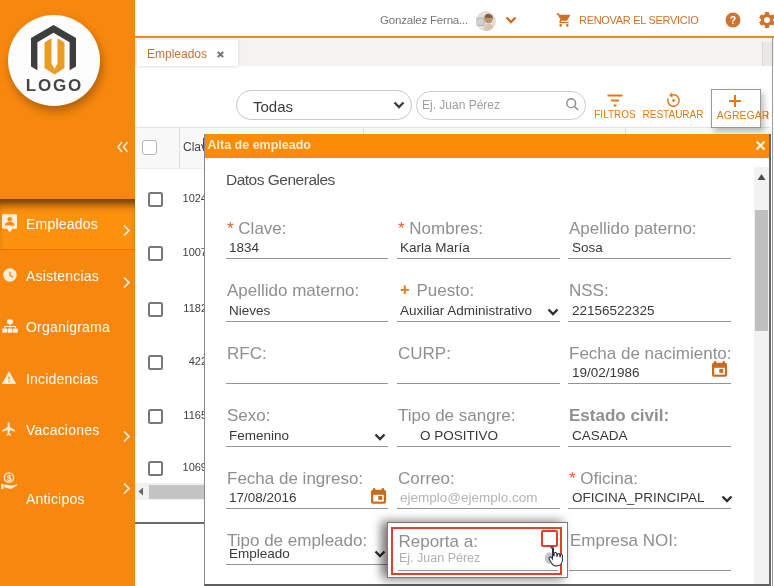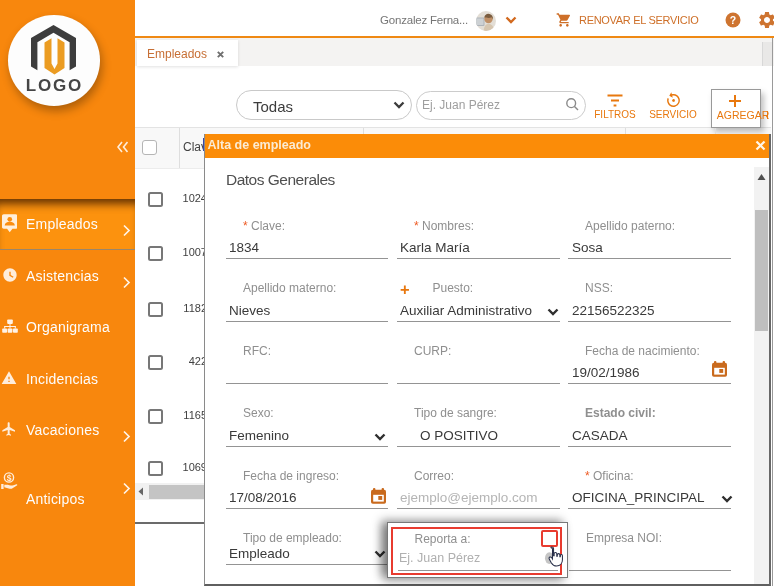--- a/index.html
+++ b/index.html
@@ -1,19 +1,19 @@
 <!DOCTYPE html>
 <html><head>
 <meta charset="utf-8">
 <style>
   * { margin:0; padding:0; box-sizing:border-box; }
   html,body { width:774px; height:586px; overflow:hidden; font-family:"Liberation Sans", sans-serif; background:#fff; }
   .abs { position:absolute; }
   #page { position:relative; width:774px; height:586px; overflow:hidden; }
-  .lbl { font-size:12px; color:#8f8f8f;margin-left:16px; }
+  .lbl { font-size:17px; color:#8f8f8f; }
   .val { font-size:13.5px; color:#3a3a3a; }
   .fline { position:absolute; height:1px; background:#949494; }
   .cbx { position:absolute; width:15px; height:15px; border:2px solid #777; border-radius:2.5px; background:#fff; }
   .num { position:absolute; font-size:11px; color:#414141; width:70px; text-align:right; }
   .menuitem { position:absolute; left:0; width:135px; height:51.5px; }
   .menutext { position:absolute; left:26px; font-size:14px; letter-spacing:0.2px; color:#fdfdfd; }
   .menuchev { position:absolute; left:122px; }
 </style>
 </head>
 <body>
@@ -146,21 +146,21 @@
       <path d="M9.5 9.5 L13 13" stroke="#8a8a8a" stroke-width="1.4"></path>
     </svg>
 
   <svg class="abs" style="left:606px; top:94px; z-index:3;" width="18" height="13" viewBox="0 0 18 13">
       <path d="M1.5 1.5h15M5 6.5h8M7.6 11.5h2.8" stroke="#e8780e" stroke-width="2" fill="none"></path>
     </svg>
   <div class="abs" style="left:580px; top:109px; width:70px; text-align:center; font-size:10px; color:#e8780e; z-index:3;">FILTROS</div>
   <svg class="abs" style="left:665px; top:92px; z-index:3;" width="17" height="17" viewBox="0 0 24 24" fill="#e8780e">
       <path transform="rotate(75 12 12)" d="M14 12c0-1.1-.9-2-2-2s-2 .9-2 2 .9 2 2 2 2-.9 2-2zm-2-9c-4.97 0-9 4.03-9 9H0l4 4 4-4H5c0-3.87 3.13-7 7-7s7 3.13 7 7-3.13 7-7 7c-1.51 0-2.91-.49-4.06-1.3l-1.42 1.44C8.04 20.3 9.94 21 12 21c4.97 0 9-4.03 9-9s-4.03-9-9-9z"></path>
     </svg>
-  <div class="abs" style="left:637px; top:109px; width:72px; text-align:center; font-size:10px; color:#e8780e; z-index:3;">SERVICIO</div>
+  <div class="abs" style="left:637px; top:109px; width:72px; text-align:center; font-size:10px; color:#e8780e; z-index:3;">RESTAURAR</div>
 
   <div class="abs" style="left:711px; top:89px; width:50px; height:38.5px; background:#fff; border:1px solid #999; box-shadow:3px 4px 6px rgba(0,0,0,0.25); z-index:3;"></div>
   <svg class="abs" style="left:728px; top:94px; z-index:4;" width="14" height="14" viewBox="0 0 14 14">
       <path d="M7 1v12M1 7h12" stroke="#e8780e" stroke-width="2"></path>
     </svg>
   <div class="abs" style="left:711px; top:109px; width:64px; text-align:center; font-size:10.5px; color:#e8780e; z-index:4;">AGREGAR</div>
   <div class="abs" style="left:766px; top:109px; font-size:11px; color:#e8780e; z-index:3;">I</div>
 
   <div class="abs" style="left:135px; top:127.3px; width:636px; height:1px; background:#e3e3e3; z-index:2;"></div>
   <div class="abs" style="left:135px; top:128.3px; width:636px; height:40.7px; background:#f8f8f8; border-bottom:1px solid #ececec; z-index:2;"></div>

